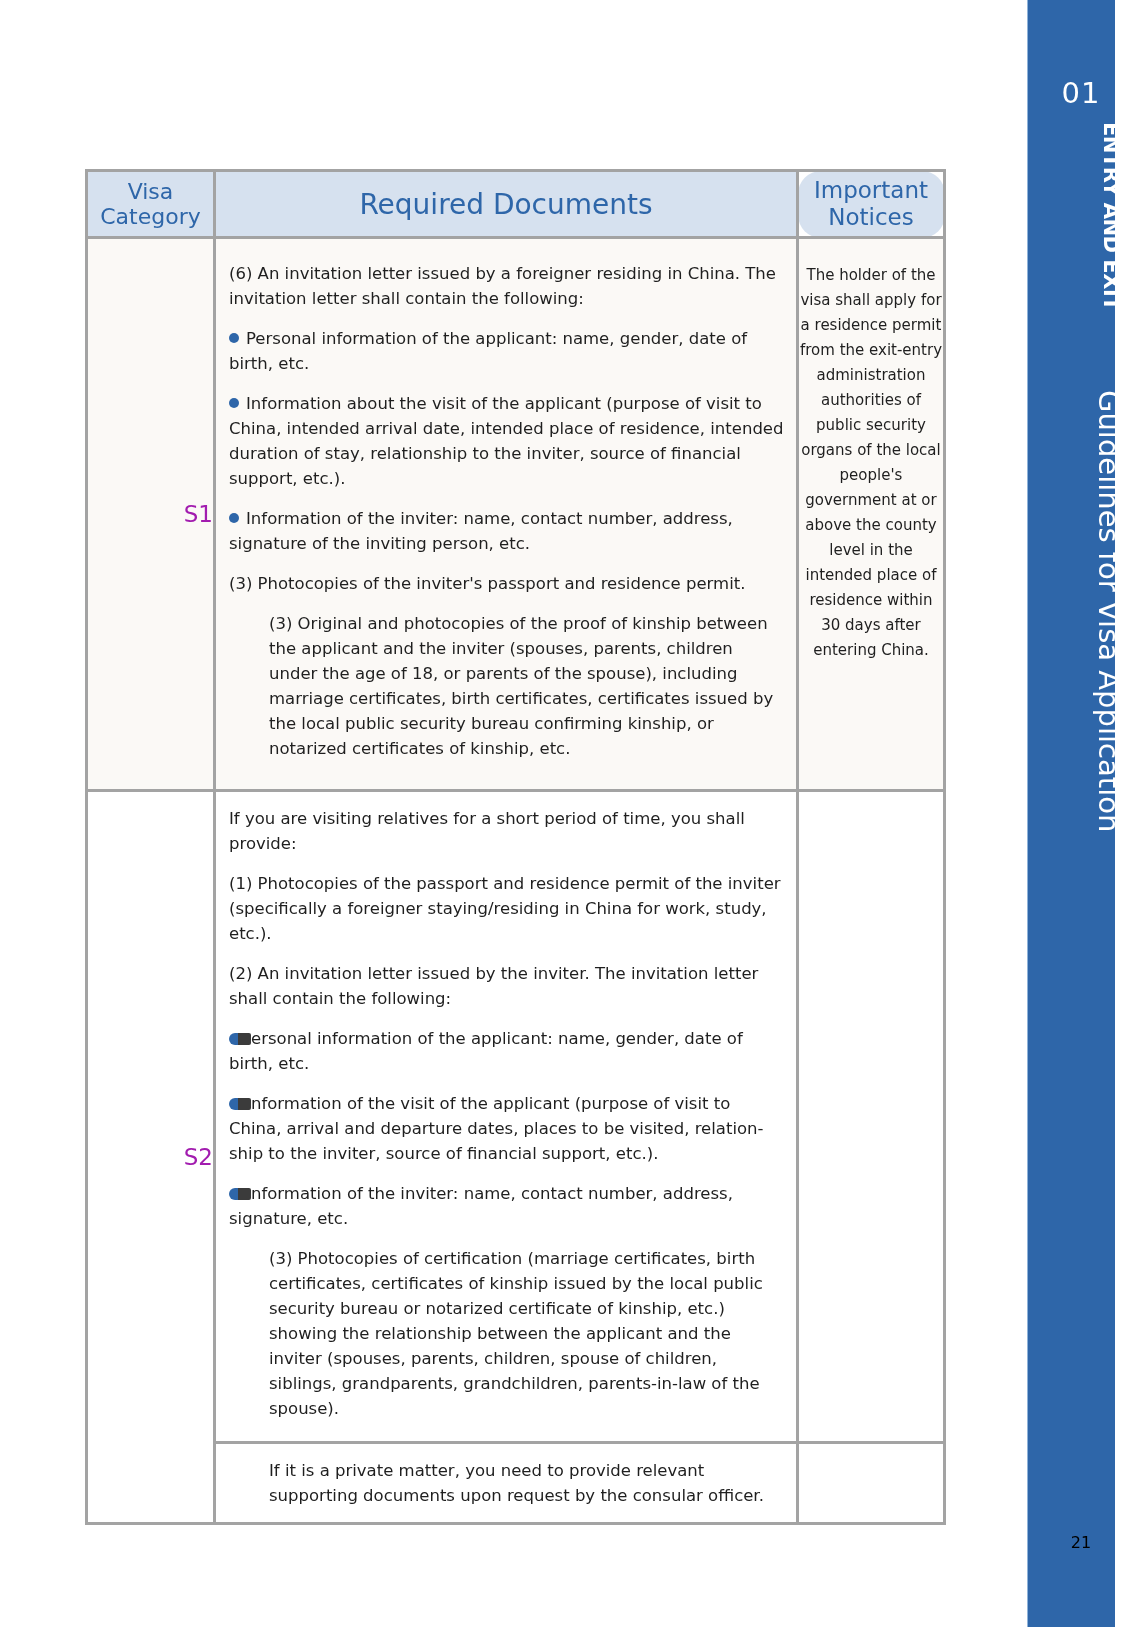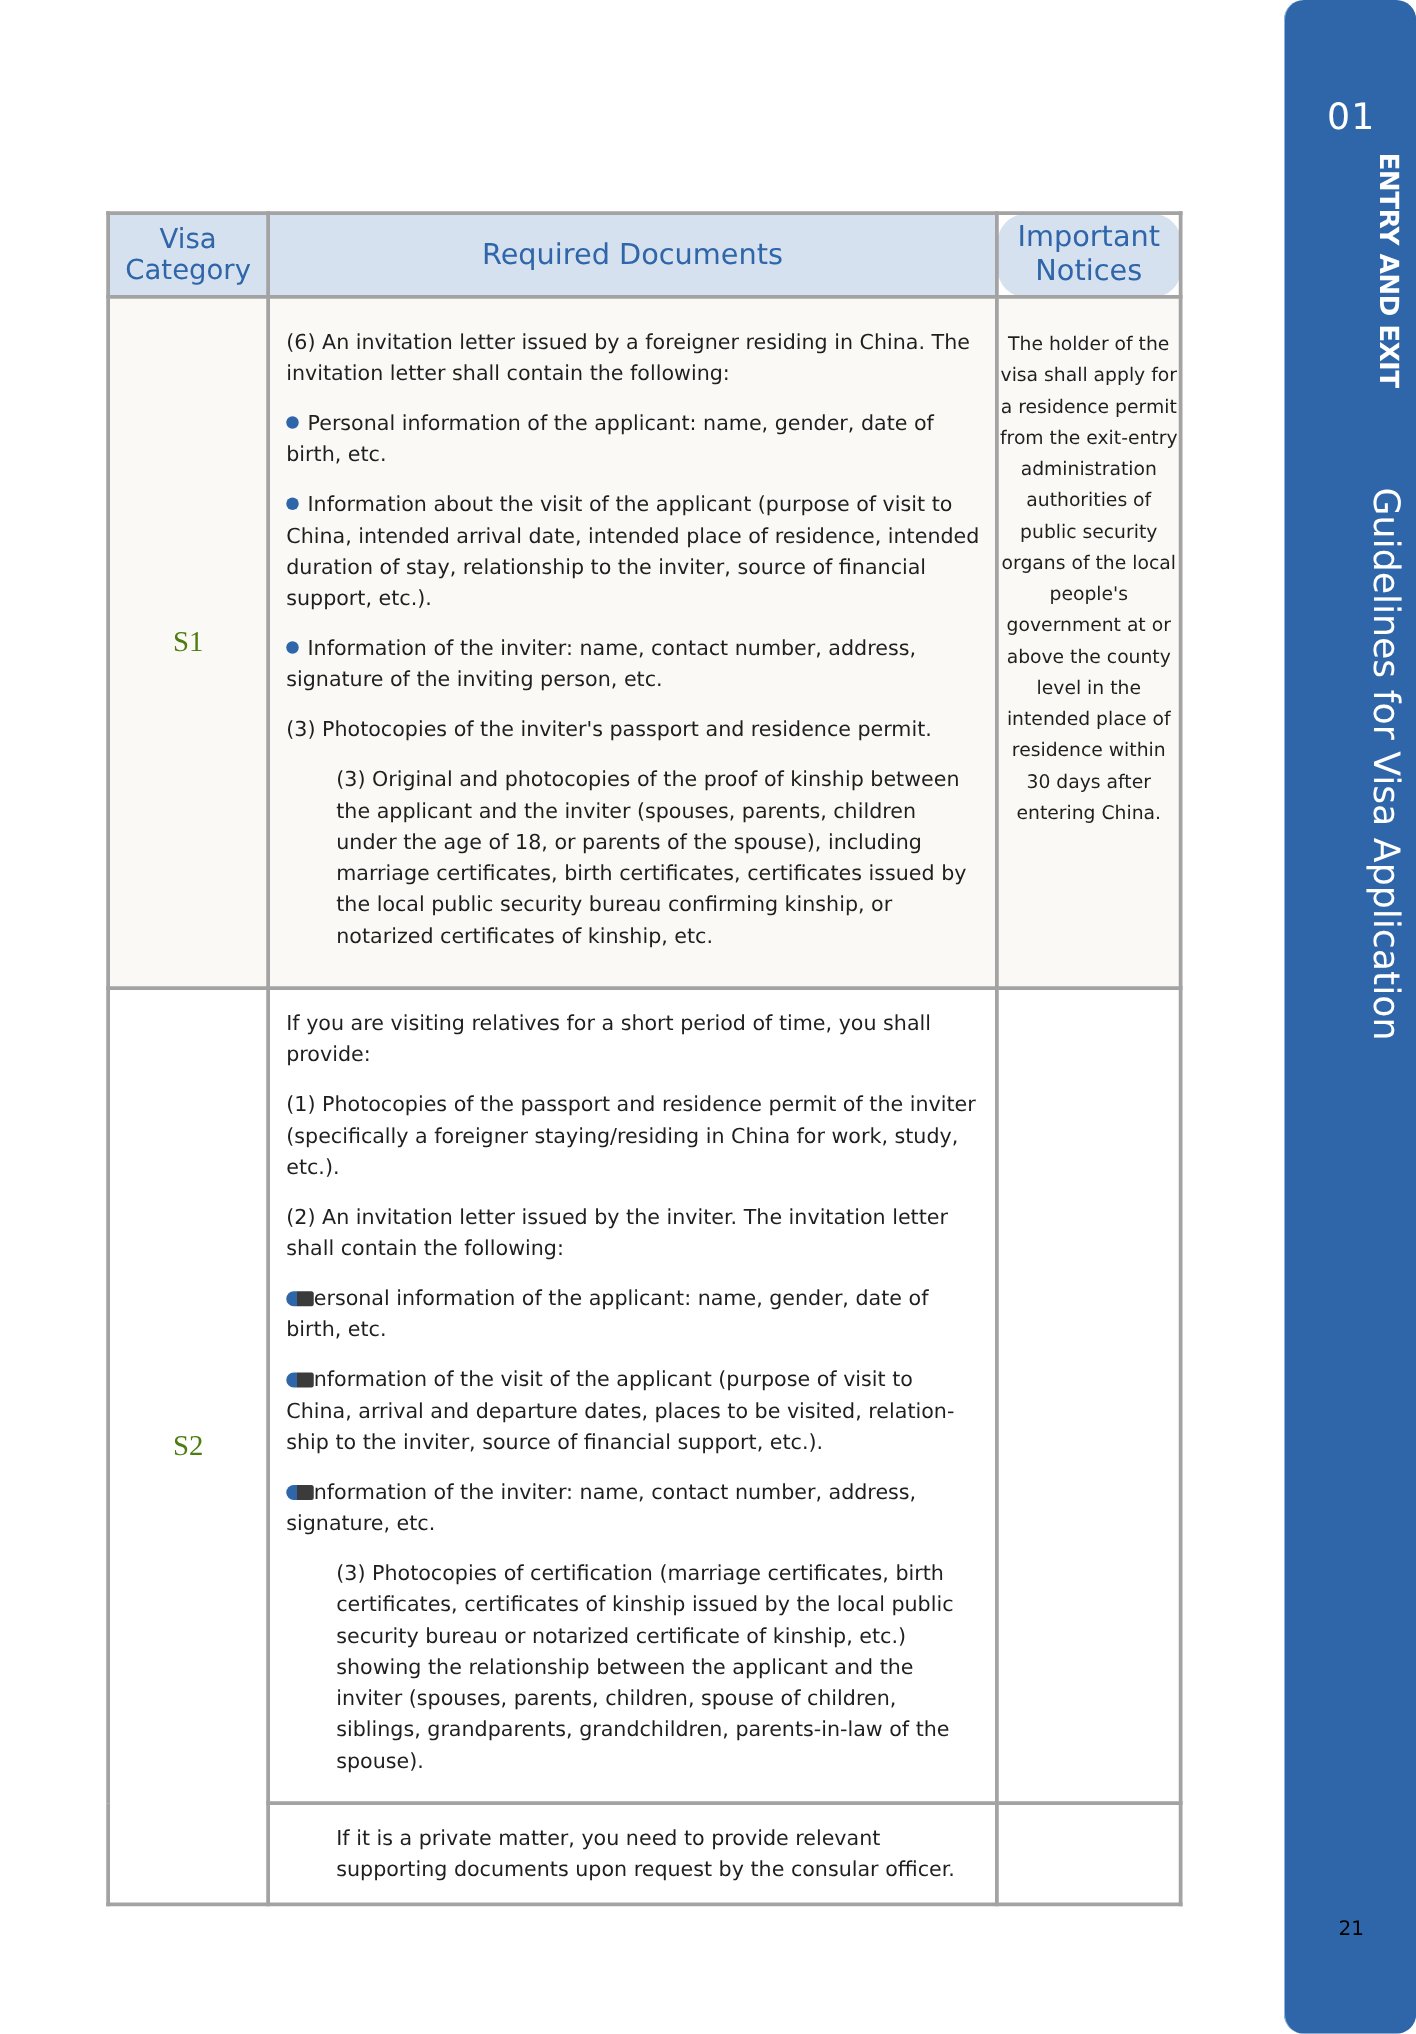--- a/index.html
+++ b/index.html
@@ -3,25 +3,24 @@
   <meta charset="utf-8">
   <style>
     html, body { margin: 0; padding: 0; }
     body {
       width: 1133px; height: 1627px; position: relative; overflow: hidden;
       background: #ffffff;
       font-family: "DejaVu Sans", sans-serif;
       color: #1f1f1f;
     }
     .sidebar {
-      position: absolute; left: 1027px; top: 0; width: 106px; height: 1627px;
+      position: absolute; left: 1027px; top: 0; width: 88px; height: 1627px;
       background: #2e66a9;
       border-left: 1px solid #8fb3d9;
       box-sizing: border-box;
-      border-radius: 16px;
     }
     .sidebar .section-num {
       position: absolute; left: 0; width: 106px; top: 76px;
       text-align: center; color: #ffffff; font-size: 29px; letter-spacing: 1px;
     }
     .sidebar .vert {
       position: absolute; color: #ffffff; white-space: nowrap;
       transform-origin: left top; transform: rotate(90deg);
     }
     .sidebar .section-title {
@@ -41,21 +40,21 @@
     }
     table.visa th, table.visa td {
       border: 3px solid #a3a3a3; vertical-align: middle; padding: 0;
     }
     table.visa th {
       background: #d6e1ef; color: #2e66a9; font-weight: normal;
       font-size: 22px; line-height: 25px; height: 64px; text-align: center;
     }
     col.c1 { width: 128px; } col.c2 { width: 583px; } col.c3 { width: 147px; }
     .cat {
-      text-align: center; color: #4d7c0f; font-size: 23px; font-family: Liberation Serif, serif;
+      text-align: right; color: #a21caf; font-size: 23px;
     }
     tr.s1 td { background: #fbf9f6; }
     tr.s2 td { background: #ffffff; }
     .docs {
       padding: 22px 12px 20px 13px !important; font-size: 16.5px; line-height: 25px;
       vertical-align: top !important;
     }
     .docs p { margin: 0 0 15px 0; }
     .docs p:last-child { margin-bottom: 0; margin-left: 40px; }
     .bullet {
@@ -86,21 +85,21 @@
 
 <table class="visa">
   <colgroup>
       <col class="c1">
       <col class="c2">
       <col class="c3">
     </colgroup>
   <thead>
     <tr>
       <th style="padding:0 8px;">Visa Category</th>
-      <th style="font-size:23px;">Required Documents</th>
+      <th style="font-size:28px;">Required Documents</th>
       <th style="font-size:23px;line-height:27px;padding:0 6px;border-radius:23px;">Important Notices</th>
     </tr>
   </thead>
   <tbody>
     <tr class="s1">
       <td class="cat">S1</td>
       <td class="docs" style="height:508px;">
         <p>(6) An invitation letter issued by a foreigner residing in China. The invitation letter shall contain the following:</p>
         <p><span class="bullet"></span><span>Personal information of the applicant: name, gender, date of birth, etc.</span></p>
         <p><span class="bullet"></span><span>Information about the visit of the applicant (purpose of visit to China, intended arrival date, intended place of residence, intended duration of stay, relationship to the inviter, source of financial support, etc.).</span></p>

